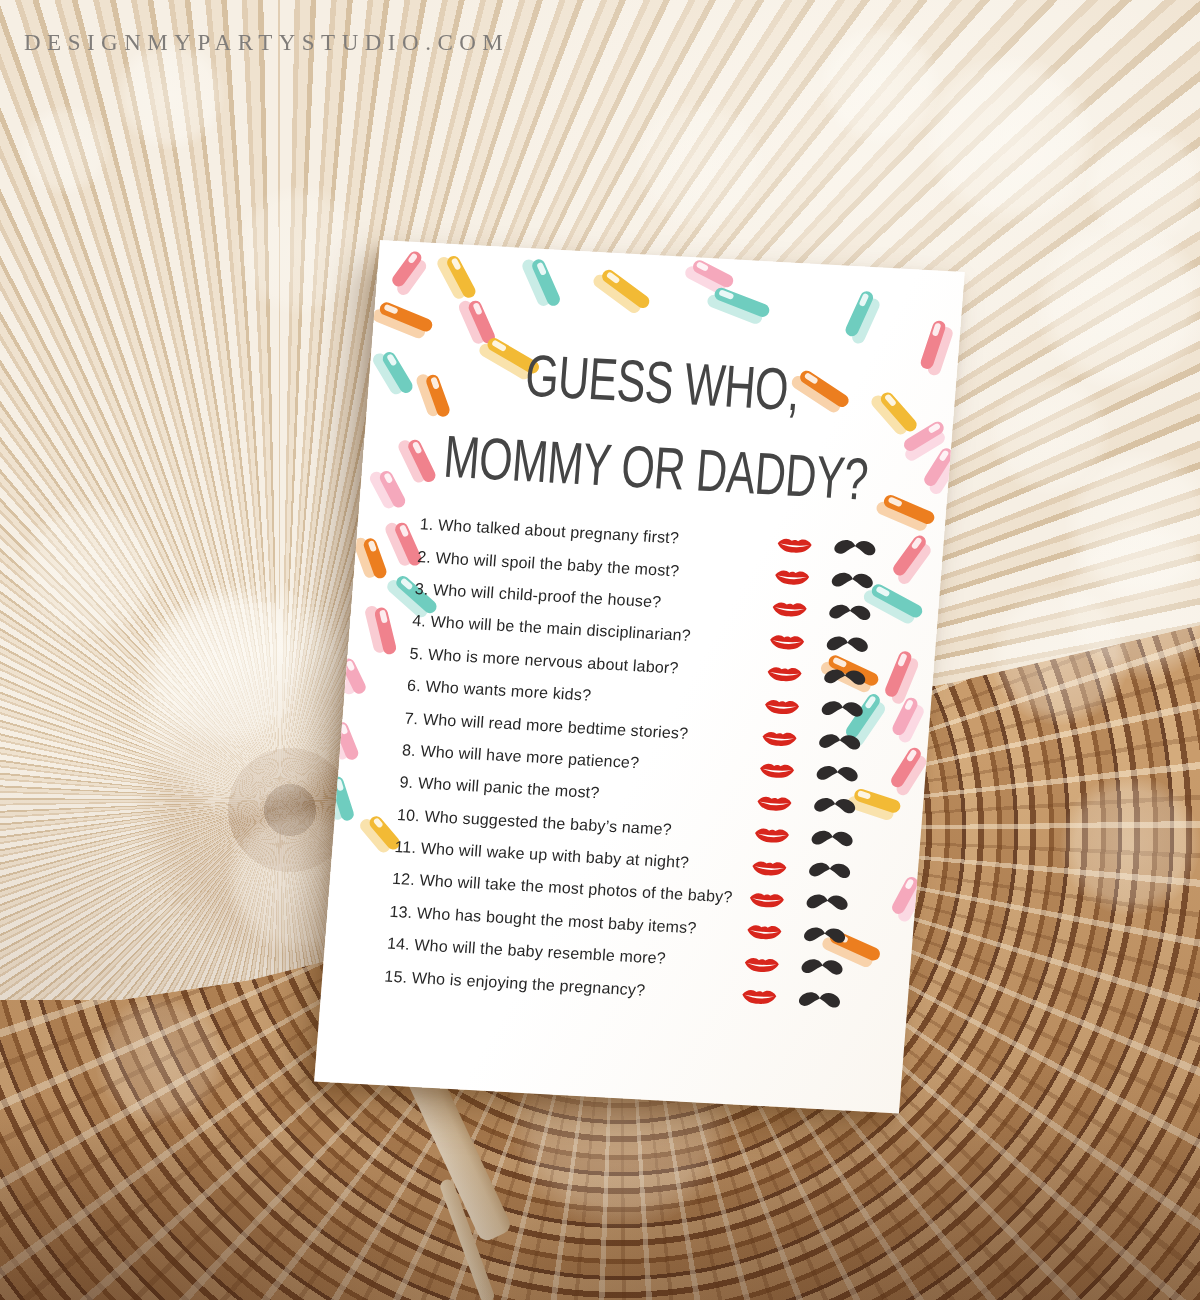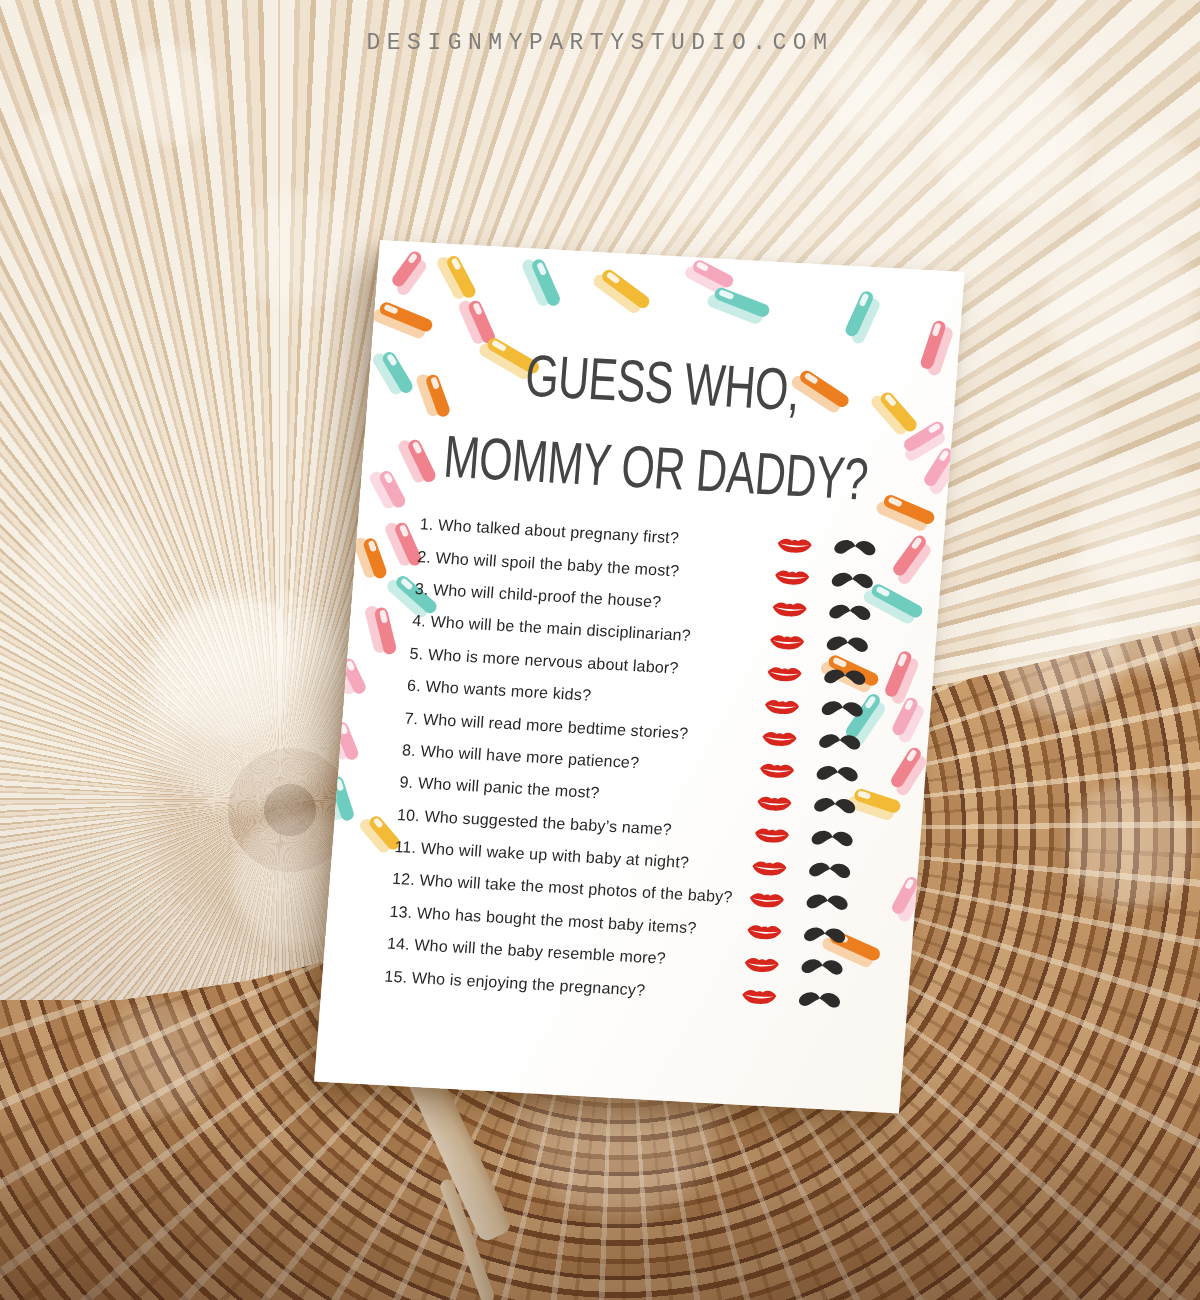--- a/index.html
+++ b/index.html
@@ -40,23 +40,23 @@
   .stick{position:absolute;border-radius:10px;transform-origin:top center;}
   .stick-1{left:392px;top:1046px;width:34px;height:210px;transform:rotate(-25deg);
     background:linear-gradient(90deg,#f4e9d4,#e3cfae 70%,#cdb28b);}
   .stick-2{left:438px;top:1180px;width:14px;height:130px;transform:rotate(-20deg);
     background:linear-gradient(90deg,#efe1c6,#d8c09c);}
 
   
   .bokeh{position:absolute;border-radius:50%;pointer-events:none;}
 
   
-  .watermark{position:absolute;top:30px;left:0;right:0;text-align:center;
-    font-family:Liberation Mono, monospace;font-size:23px;letter-spacing:6.5px;
-    color:#807d7a;z-index:30;}
+  .watermark{position:absolute;top:30px;left:0;right:0;
+    font-family:Liberation Serif, serif;font-size:23px;letter-spacing:6.5px;
+    color:#807d7a;z-index:30;padding-left:24px;}
 
   
   .card{position:absolute;left:0;top:0;width:586px;height:845px;
     transform:matrix(0.998,0.0546,-0.078,0.996,380,240);transform-origin:0 0;
     background:linear-gradient(115deg,#ffffff 55%,#faf6f0 100%);
     box-shadow:-18px 22px 38px rgba(88,54,24,.38), -4px 8px 12px rgba(88,54,24,.18);
     overflow:hidden;z-index:20;}
   .card-title{position:absolute;top:84px;left:0;right:0;text-align:center;
     font-size:43px;line-height:62px;letter-spacing:-0.5px;color:#454545;
     transform:scaleY(1.38);transform-origin:top center;font-weight:400;}

